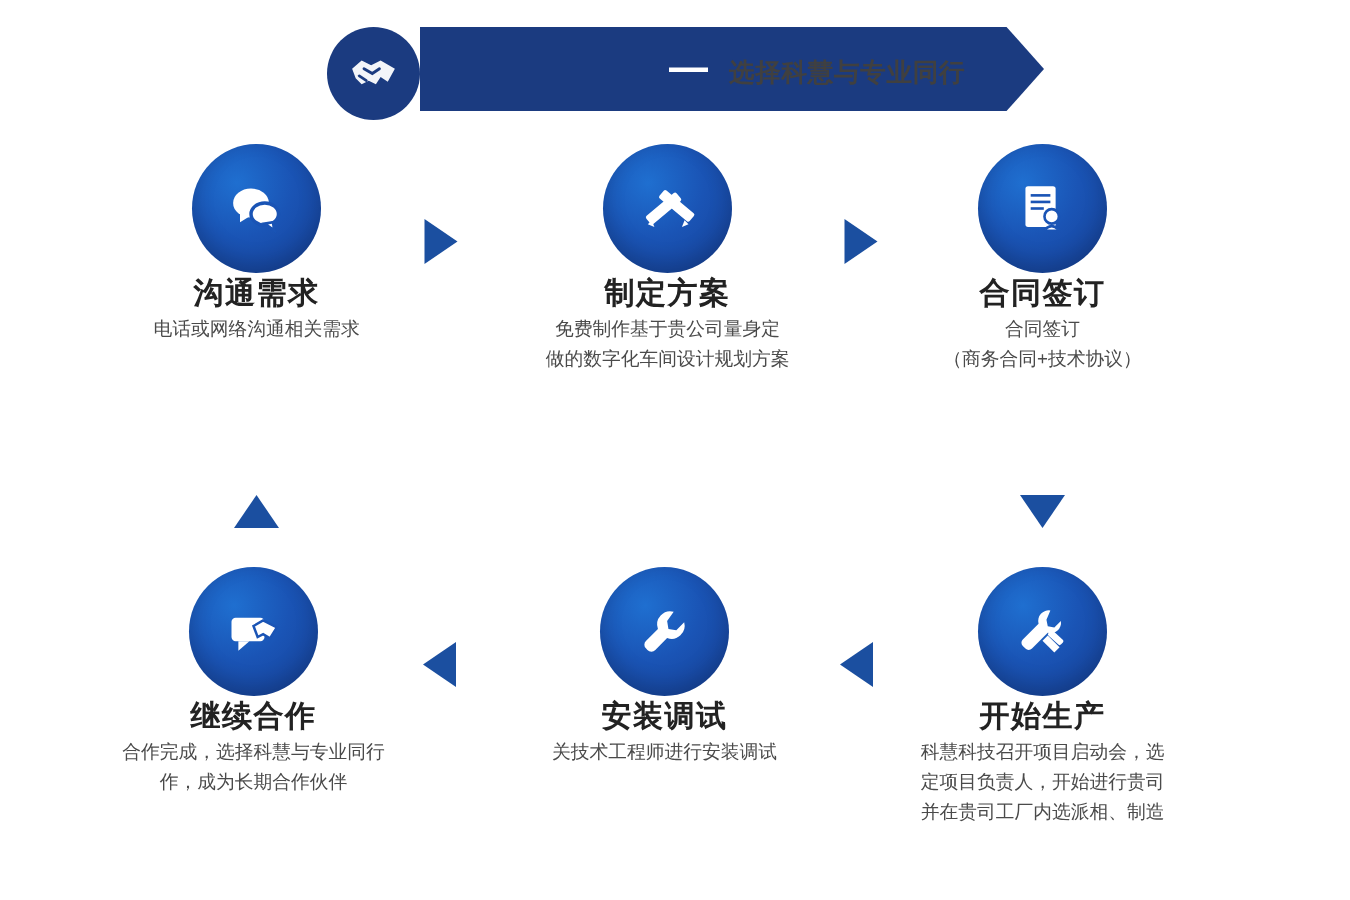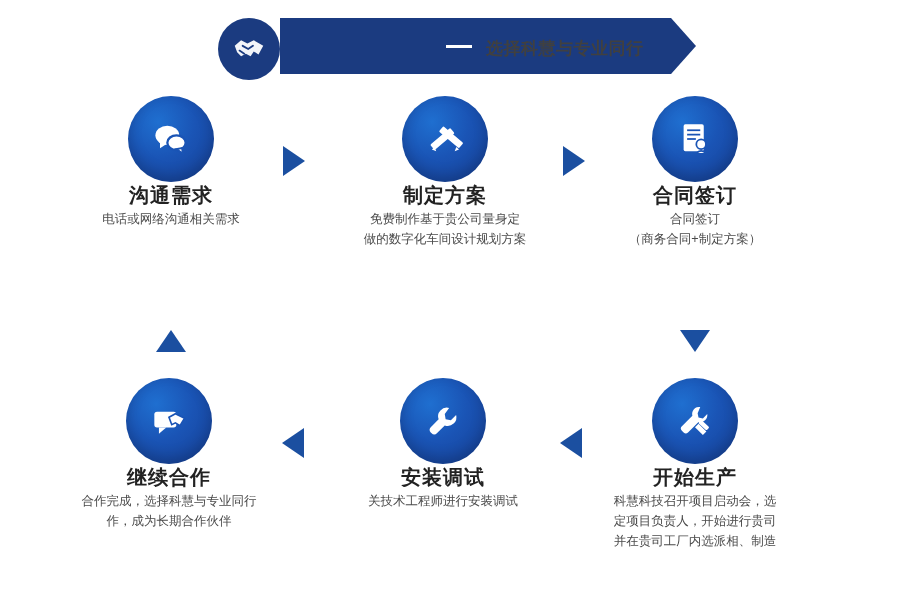--- a/index.html
+++ b/index.html
@@ -197,21 +197,21 @@
         <rect x="15" y="13" width="15" height="2" fill="#1a54b5"></rect>
         <rect x="15" y="18" width="15" height="2" fill="#1a54b5"></rect>
         <rect x="15" y="23" width="10" height="2" fill="#1a54b5"></rect>
         <circle cx="31" cy="30" r="5.5" fill="#ffffff" stroke="#1a54b5" stroke-width="2"></circle>
         <path d="M26 40 q5 -5 10 0" fill="#ffffff" stroke="#1a54b5" stroke-width="2"></path>
       </svg>
     </div>
     <div class="step-title">合同签订</div>
     <div class="step-desc">
       <div>合同签订</div>
-      <div>（商务合同+制定方案）</div>
+      <div>（商务合同+技术协议）</div>
     </div>
   </div>
 
   <div class="step" style="left:44px; top:282px;">
     <div class="step-circle">
       <svg width="44" height="44" viewBox="0 0 48 48" aria-hidden="true">
         <rect x="8" y="14" width="24" height="17" rx="3" fill="#ffffff"></rect>
         <path d="M13 31 L13 38 L21 31 Z" fill="#ffffff"></path>
         <path d="M24 20 L31 16 L41 21 L36 29 L31 26 L27 28 Z" fill="#ffffff" stroke="#1a54b5" stroke-width="1.8"></path>
       </svg>

